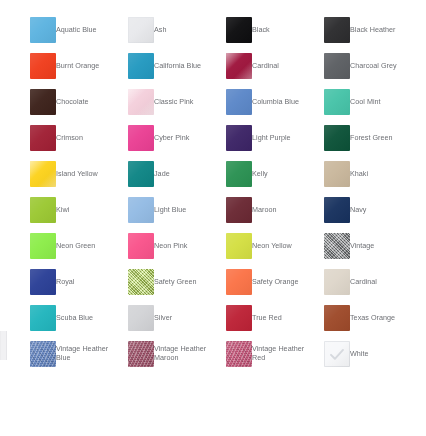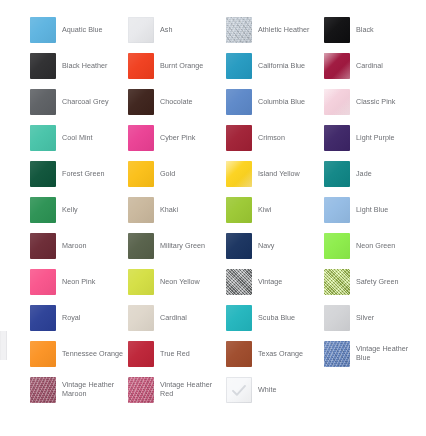--- a/index.html
+++ b/index.html
@@ -40,21 +40,20 @@
     top: 12px;
     width: 396px;
     display: grid;
     grid-template-columns: repeat(4, 98px);
     grid-auto-rows: 36px;
   }
 
   .swatch-cell {
     display: flex;
     align-items: center;
-    gap: 6px;
     cursor: pointer;
   }
 
   .chip {
     width: 26px;
     height: 26px;
     flex: 0 0 26px;
     border-radius: 1px;
     position: relative;
     overflow: hidden;
@@ -133,24 +132,20 @@
   <div class="swatch-grid">
       <div class="swatch-cell">
         <div class="chip" style="background-color: rgb(92, 179, 224);"></div>
         <span class="chip-label">Aquatic Blue</span>
       </div>
       <div class="swatch-cell">
         <div class="chip outlined" style="background-color: rgb(232, 233, 236);"></div>
         <span class="chip-label">Ash</span>
       </div>
       <div class="swatch-cell">
-        <div class="chip heathered" style="background-color: rgb(195, 204, 214);"></div>
-        <span class="chip-label">Athletic Heather</span>
-      </div>
-      <div class="swatch-cell">
         <div class="chip" style="background-color: rgb(13, 13, 15);"></div>
         <span class="chip-label">Black</span>
       </div>
       <div class="swatch-cell">
         <div class="chip" style="background-color: rgb(44, 44, 46);"></div>
         <span class="chip-label">Black Heather</span>
       </div>
       <div class="swatch-cell">
         <div class="chip" style="background-color: rgb(240, 61, 28);"></div>
         <span class="chip-label">Burnt Orange</span>
@@ -165,52 +160,48 @@
       </div>
       <div class="swatch-cell">
         <div class="chip" style="background-color: rgb(92, 95, 99);"></div>
         <span class="chip-label">Charcoal Grey</span>
       </div>
       <div class="swatch-cell">
         <div class="chip" style="background-color: rgb(60, 33, 26);"></div>
         <span class="chip-label">Chocolate</span>
       </div>
       <div class="swatch-cell">
+        <div class="chip sheen" style="background-color: rgb(244, 207, 219);"></div>
+        <span class="chip-label">Classic Pink</span>
+      </div>
+      <div class="swatch-cell">
         <div class="chip" style="background-color: rgb(91, 135, 200);"></div>
         <span class="chip-label">Columbia Blue</span>
       </div>
       <div class="swatch-cell">
-        <div class="chip sheen" style="background-color: rgb(244, 207, 219);"></div>
-        <span class="chip-label">Classic Pink</span>
-      </div>
-      <div class="swatch-cell">
         <div class="chip" style="background-color: rgb(70, 195, 168);"></div>
         <span class="chip-label">Cool Mint</span>
       </div>
       <div class="swatch-cell">
+        <div class="chip" style="background-color: rgb(160, 31, 52);"></div>
+        <span class="chip-label">Crimson</span>
+      </div>
+      <div class="swatch-cell">
         <div class="chip" style="background-color: rgb(234, 63, 147);"></div>
         <span class="chip-label">Cyber Pink</span>
       </div>
       <div class="swatch-cell">
-        <div class="chip" style="background-color: rgb(160, 31, 52);"></div>
-        <span class="chip-label">Crimson</span>
-      </div>
-      <div class="swatch-cell">
         <div class="chip" style="background-color: rgb(60, 36, 102);"></div>
         <span class="chip-label">Light Purple</span>
       </div>
       <div class="swatch-cell">
         <div class="chip" style="background-color: rgb(12, 82, 56);"></div>
         <span class="chip-label">Forest Green</span>
       </div>
       <div class="swatch-cell">
-        <div class="chip" style="background-color: rgb(251, 191, 22);"></div>
-        <span class="chip-label">Gold</span>
-      </div>
-      <div class="swatch-cell">
         <div class="chip sheen" style="background-color: rgb(252, 210, 28);"></div>
         <span class="chip-label">Island Yellow</span>
       </div>
       <div class="swatch-cell">
         <div class="chip" style="background-color: rgb(14, 133, 133);"></div>
         <span class="chip-label">Jade</span>
       </div>
       <div class="swatch-cell">
         <div class="chip" style="background-color: rgb(42, 145, 82);"></div>
         <span class="chip-label">Kelly</span>
@@ -225,66 +216,62 @@
       </div>
       <div class="swatch-cell">
         <div class="chip" style="background-color: rgb(147, 187, 228);"></div>
         <span class="chip-label">Light Blue</span>
       </div>
       <div class="swatch-cell">
         <div class="chip" style="background-color: rgb(106, 40, 51);"></div>
         <span class="chip-label">Maroon</span>
       </div>
       <div class="swatch-cell">
-        <div class="chip" style="background-color: rgb(85, 95, 72);"></div>
-        <span class="chip-label">Military Green</span>
-      </div>
-      <div class="swatch-cell">
         <div class="chip" style="background-color: rgb(23, 49, 94);"></div>
         <span class="chip-label">Navy</span>
       </div>
       <div class="swatch-cell">
         <div class="chip" style="background-color: rgb(140, 237, 73);"></div>
         <span class="chip-label">Neon Green</span>
       </div>
       <div class="swatch-cell">
         <div class="chip" style="background-color: rgb(249, 83, 139);"></div>
         <span class="chip-label">Neon Pink</span>
       </div>
       <div class="swatch-cell">
         <div class="chip" style="background-color: rgb(212, 223, 66);"></div>
         <span class="chip-label">Neon Yellow</span>
       </div>
       <div class="swatch-cell">
         <div class="chip speckled" style="background-color: rgb(138, 141, 144);"></div>
         <span class="chip-label">Vintage</span>
       </div>
       <div class="swatch-cell">
+        <div class="chip" style="background-color: rgb(42, 63, 150);"></div>
+        <span class="chip-label">Royal</span>
+      </div>
+      <div class="swatch-cell">
         <div class="chip speckled" style="background-color: rgb(204, 245, 95);"></div>
         <span class="chip-label">Safety Green</span>
       </div>
       <div class="swatch-cell">
-        <div class="chip" style="background-color: rgb(42, 63, 150);"></div>
-        <span class="chip-label">Royal</span>
+        <div class="chip" style="background-color: rgb(251, 115, 71);"></div>
+        <span class="chip-label">Safety Orange</span>
       </div>
       <div class="swatch-cell">
         <div class="chip" style="background-color: rgb(222, 214, 202);"></div>
         <span class="chip-label">Cardinal</span>
       </div>
       <div class="swatch-cell">
         <div class="chip" style="background-color: rgb(33, 181, 189);"></div>
         <span class="chip-label">Scuba Blue</span>
       </div>
       <div class="swatch-cell">
         <div class="chip" style="background-color: rgb(210, 211, 214);"></div>
         <span class="chip-label">Silver</span>
-      </div>
-      <div class="swatch-cell">
-        <div class="chip" style="background-color: rgb(251, 146, 34);"></div>
-        <span class="chip-label">Tennessee Orange</span>
       </div>
       <div class="swatch-cell">
         <div class="chip" style="background-color: rgb(189, 34, 54);"></div>
         <span class="chip-label">True Red</span>
       </div>
       <div class="swatch-cell">
         <div class="chip" style="background-color: rgb(158, 74, 42);"></div>
         <span class="chip-label">Texas Orange</span>
       </div>
       <div class="swatch-cell">

